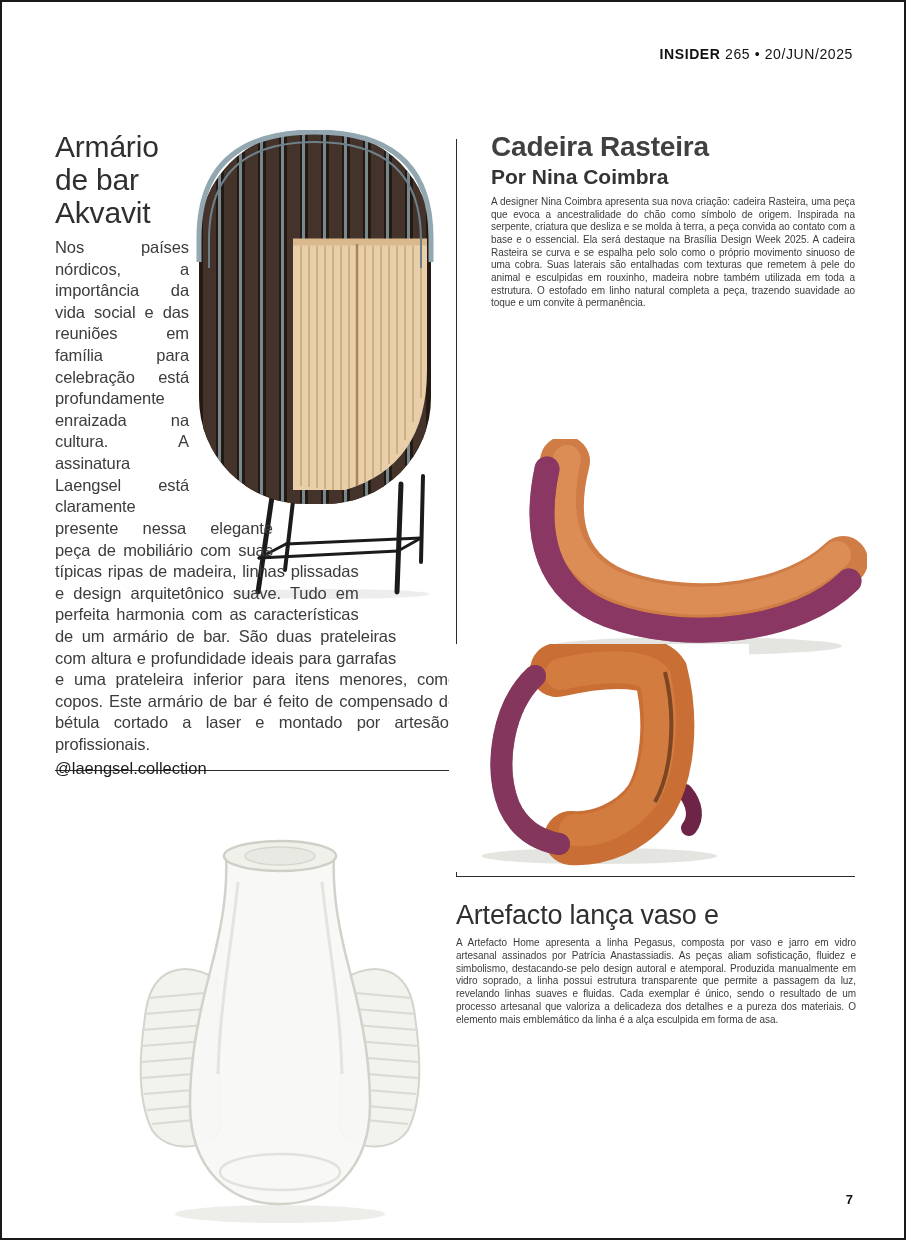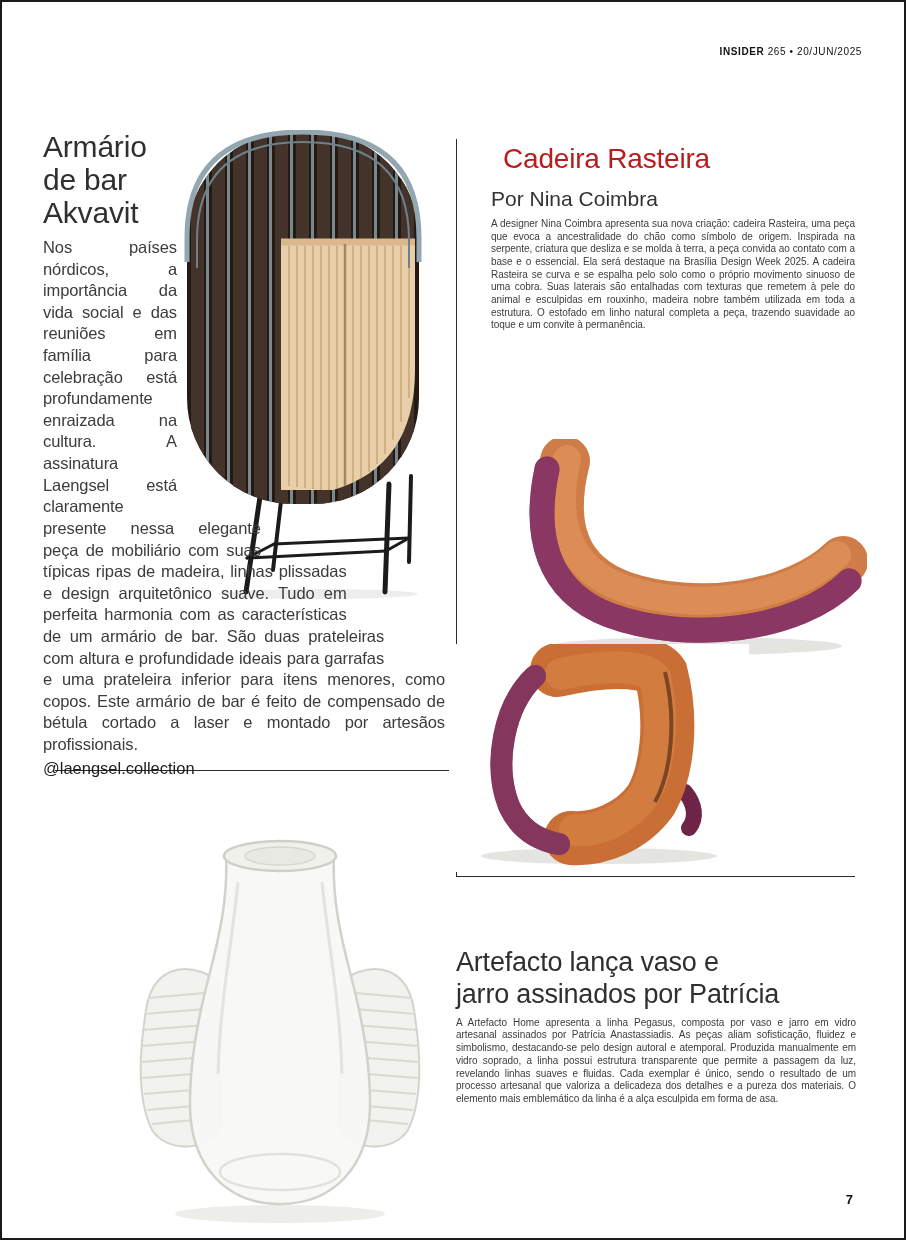--- a/index.html
+++ b/index.html
@@ -3,46 +3,46 @@
 <meta charset="utf-8">
 <style>
   html,body{margin:0;padding:0;background:#e9e9e9;}
   .page{
     position:relative;width:906px;height:1240px;background:#ffffff;
     border:2px solid #1a1a1a;box-sizing:border-box;overflow:hidden;
     font-family:"Liberation Sans", sans-serif;color:#3c3c3c;
   }
   
   .masthead{
-    position:absolute;top:44px;right:42px;font-size:10px;letter-spacing:.6px;
+    position:absolute;top:44px;right:51px;font-size:14px;letter-spacing:.6px;
     color:#121212;white-space:nowrap;
   }
   .masthead .brand{font-weight:800;}
   
   .v-rule{position:absolute;left:454px;top:137px;height:737px;width:0;border-left:1.5px solid #2c2c2c;}
   .h-rule-left{position:absolute;left:53px;top:768px;width:401px;height:0;border-top:1.5px solid #2c2c2c;}
   .h-rule-right{position:absolute;left:454px;top:874px;width:399px;height:0;border-top:1.5px solid #2c2c2c;}
   
-  .left-col{position:absolute;left:41px;top:128px;width:402px;}
+  .left-col{position:absolute;left:53px;top:128px;width:402px;}
   .cabinet-float{
     float:right;width:262px;height:532px;margin-left:6px;
     shape-outside:polygon(0 0,100% 0,100% 100%,81% 100%,81% 89%,67% 89%,67% 78%,35% 78%,35% 67%,0 67%);
     shape-margin:10px;
   }
   .title-xl{font-size:30px;line-height:1.1;font-weight:400;color:#2f2f2f;margin:0 0 8px 0;letter-spacing:-.2px;}
   .title-xl div{white-space:nowrap;}
   .body-lg{font-size:16.5px;line-height:1.31;text-align:justify;margin:0;letter-spacing:-.1px;}
   .handle{font-weight:400;font-size:16.5px;margin-top:3px;color:#1d1d1d;}
   
   .right-col{position:absolute;left:489px;top:130px;width:364px;}
-  .title-lg{font-size:28px;line-height:1.1;font-weight:400;color:#b91c1c;margin:12px;letter-spacing:-.2px;}
-  .byline{font-size:21px;line-height:1.15;font-weight:400;color:#333;margin:2px 0 7px 0;}
+  .title-lg{font-size:28px;line-height:1.1;font-weight:700;color:#404040;margin:0;letter-spacing:-.2px;}
+  .byline{font-size:21px;line-height:1.15;font-weight:700;color:#333;margin:2px 0 7px 0;}
   .body-md{font-size:10px;line-height:1.27;text-align:justify;margin:0;letter-spacing:-.05px;}
   
-  .artefacto-col{position:absolute;left:454px;top:897px;width:400px;margin-top:47px;}
+  .artefacto-col{position:absolute;left:454px;top:897px;width:400px;}
   .title-md{font-size:27px;line-height:1.2;font-weight:400;color:#2f2f2f;margin:0 0 6px 0;letter-spacing:-.2px;}
   .title-md div{white-space:nowrap;}
   
   .img-abs{position:absolute;}
   .chair-front-img{background:#ffffff;}
   .page-num{position:absolute;right:51px;top:1190px;font-size:13px;font-weight:700;color:#111;}
 </style>
 </head>
 <body>
 
@@ -178,20 +178,19 @@
       <path d="M204,70 C210,130 222,190 224,262" stroke="#e4e4de" stroke-width="3" fill="none"></path>
       <ellipse cx="162" cy="360" rx="60" ry="18" fill="none" stroke="#e2e2dc" stroke-width="2.5"></ellipse>
       <ellipse cx="162" cy="44" rx="56" ry="15" fill="#f1f1ec" stroke="#cfcfc7" stroke-width="2.5"></ellipse>
       <ellipse cx="162" cy="44" rx="35" ry="9" fill="#e9e9e3" stroke="#d6d6cf" stroke-width="1.5"></ellipse>
     </svg>
   </div>
 
   <div class="artefacto-col">
     <h2 class="title-md">
       <div>Artefacto lança vaso e</div>
-      <div>jarro assinados por Patrícia</div>
     </h2>
     <p class="body-md">A Artefacto Home apresenta a linha Pegasus, composta por vaso e jarro em vidro artesanal assinados por Patrícia Anastassiadis. As peças aliam sofisticação, fluidez e simbolismo, destacando-se pelo design autoral e atemporal. Produzida manualmente em vidro soprado, a linha possui estrutura transparente que permite a passagem da luz, revelando linhas suaves e fluidas. Cada exemplar é único, sendo o resultado de um processo artesanal que valoriza a delicadeza dos detalhes e a pureza dos materiais. O elemento mais emblemático da linha é a alça esculpida em forma de asa.</p>
   </div>
 
   <div class="page-num">7</div>
 
 </div>
 
 </body></html>

